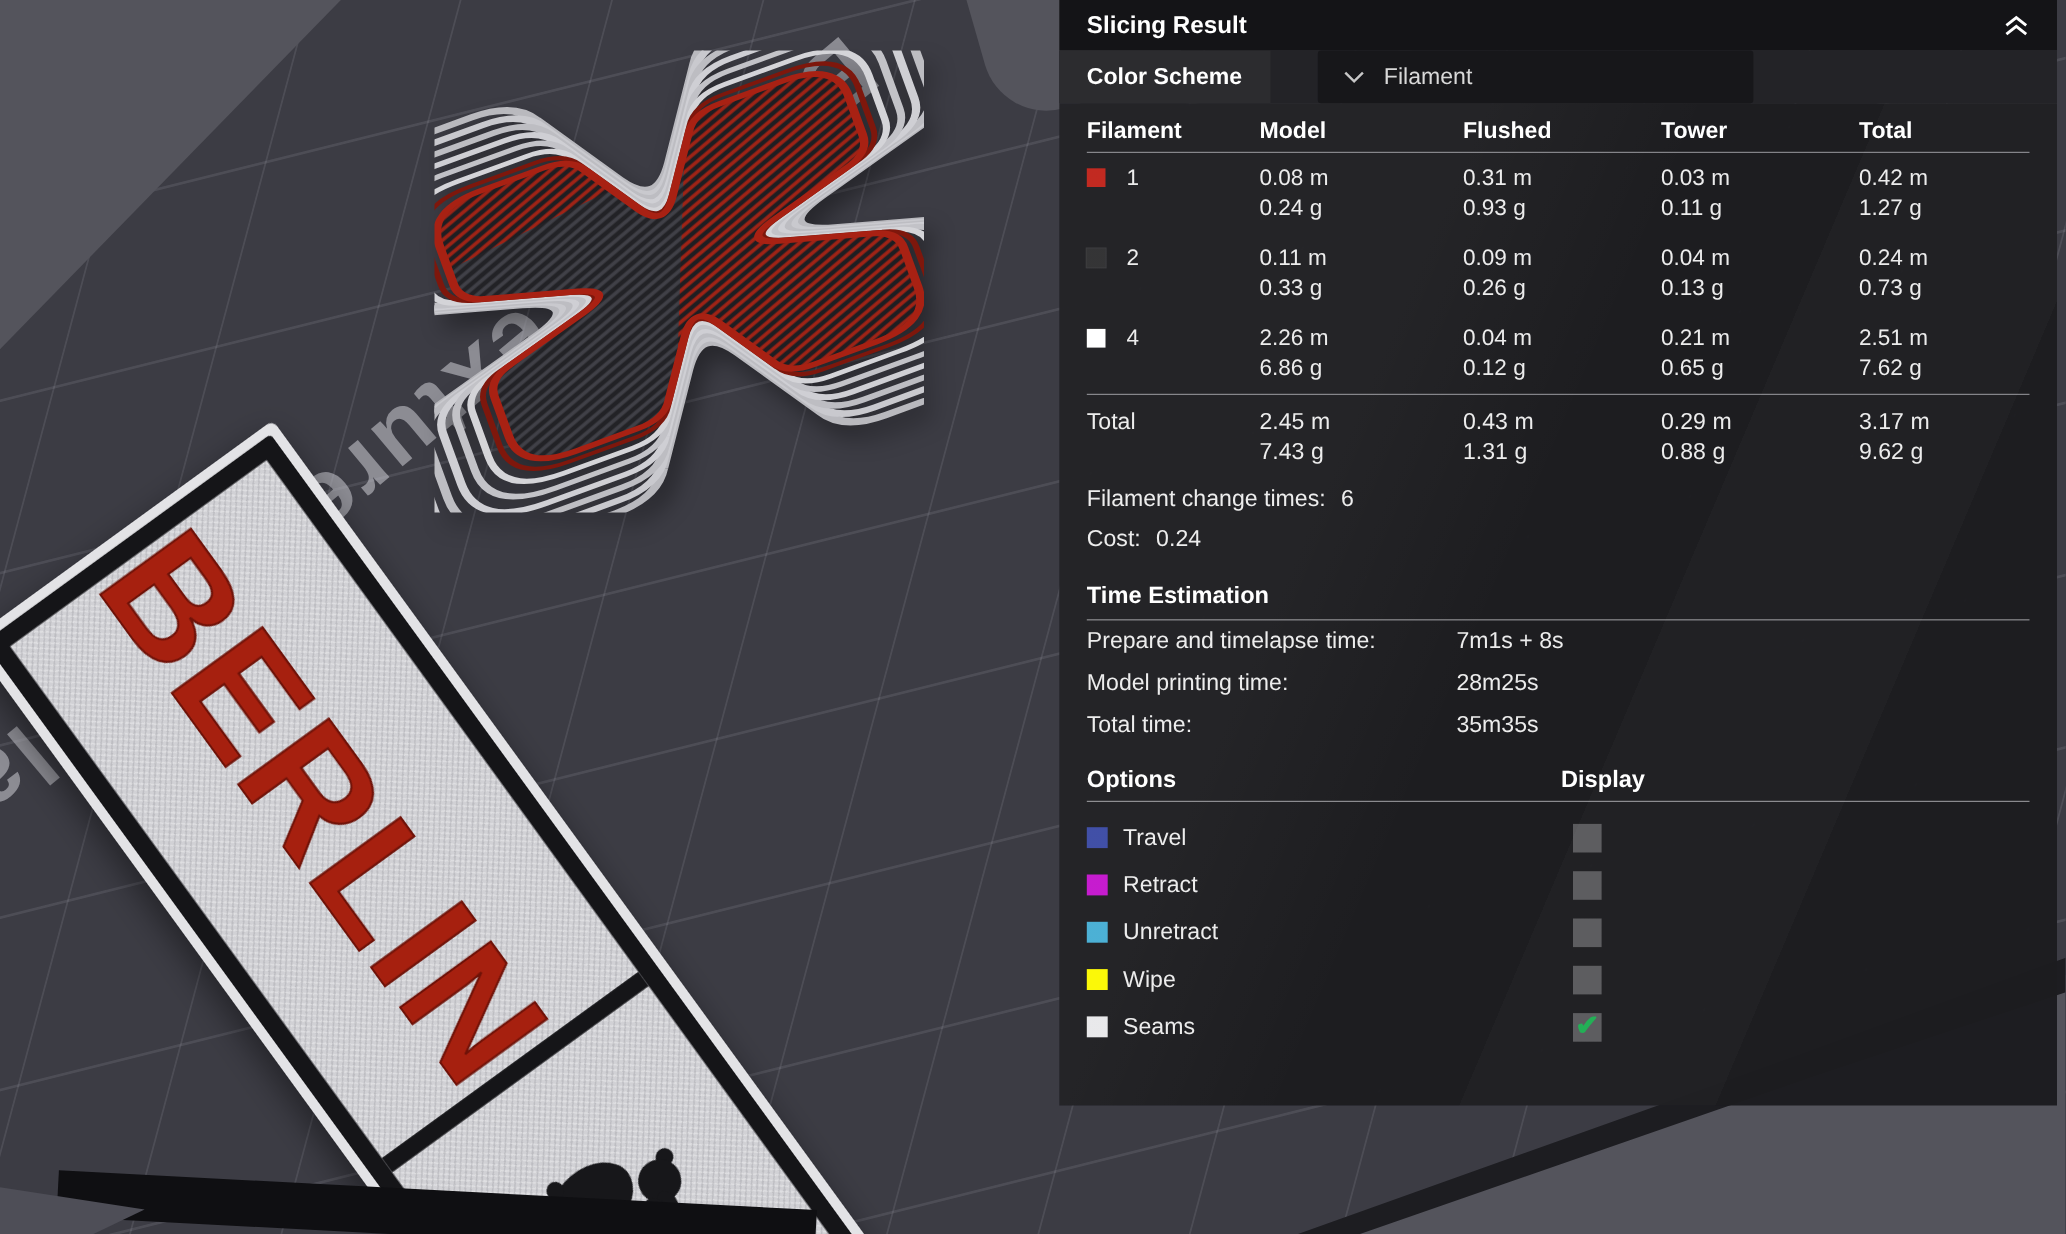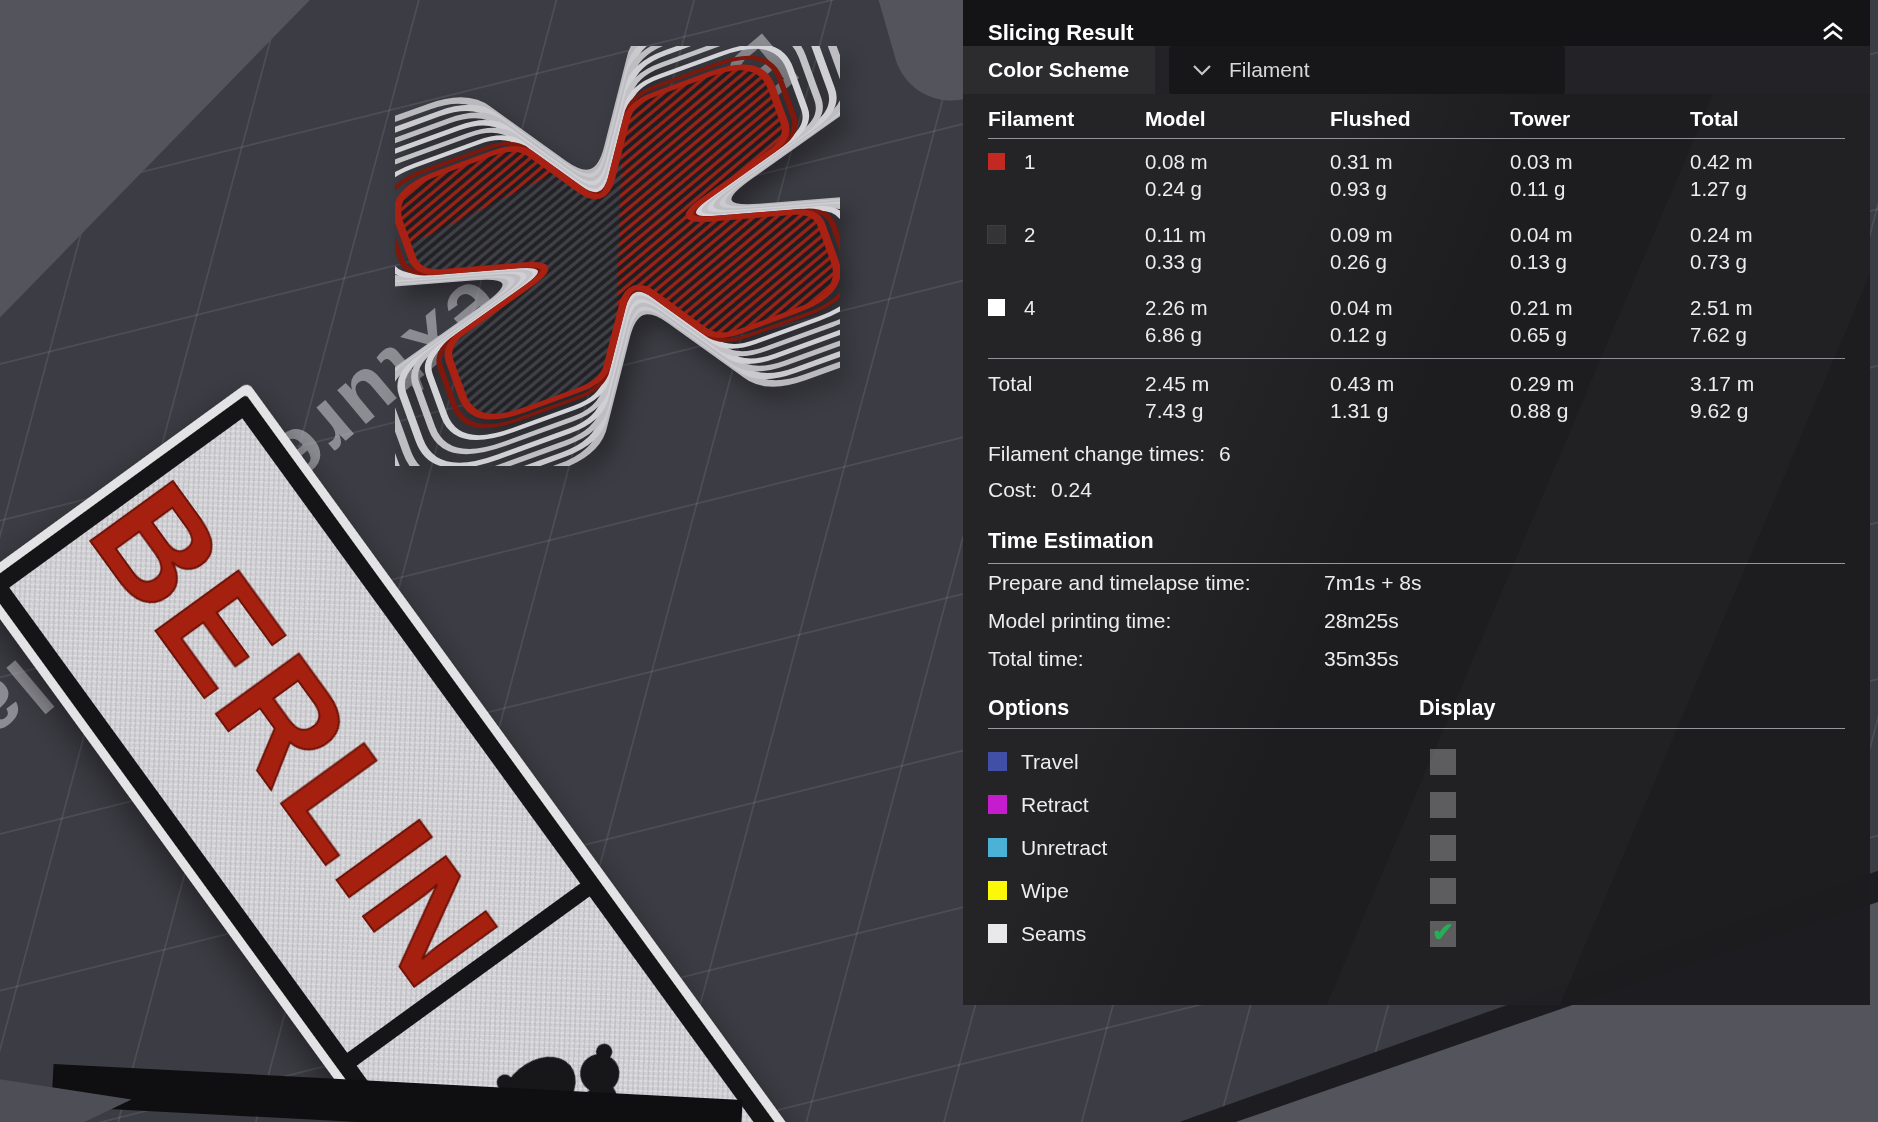--- a/index.html
+++ b/index.html
@@ -53,26 +53,26 @@
   .sign-text-cell { width:575px; display:flex; align-items:center; justify-content:center; }
   .sign-text { font-size:148px; font-weight:bold; letter-spacing:4px; color:#a6200f;
                -webkit-text-stroke:2px #6f1208; white-space:nowrap; }
   .sign-divider { width:16px; background:#151518; }
   .sign-bear-cell { flex:1; display:flex; align-items:center; justify-content:flex-start;
                     padding-left:58px; }
 
   
   .panel { position:absolute; left:963px; top:0; width:907px; height:1005px; z-index:20;
            color:#ececec; font-size:21px; display:flex; flex-direction:column; }
-  .titlebar { height:46px; background:#141417; display:flex; align-items:flex-end;
+  .titlebar { height:46px; background:#141417; display:flex; align-items:center;
               justify-content:space-between; padding:0 20px 0 25px; flex:0 0 auto; }
   .titlebar .title { font-weight:bold; font-size:22px; color:#ffffff; }
   .collapse-btn { width:34px; height:30px; display:flex; align-items:center; justify-content:center;
                   cursor:pointer; }
-  .cs-row { height:48px; background:#232327; display:flex; align-items:stretch; flex:0 0 auto; }
+  .cs-row { height:48px; background:#232327; display:flex; align-items:stretch; flex:0 0 auto;gap:29px; }
   .cs-label { width:192px; background:#2c2c2f; display:flex; align-items:center;
               padding-left:25px; font-weight:bold; font-size:21px; color:#fff; }
   .cs-dropdown { width:396px; margin-left:14px; background:#17171a; border-radius:3px;
                  display:flex; align-items:center; gap:16px; padding-left:22px; cursor:pointer; }
   .cs-dropdown .dd-value { color:#d8d8d8; }
   .pbody { flex:1; background:rgba(28,28,31,0.97); position:relative; padding:0 25px; }
   .pbody::after { content:""; position:absolute; inset:0; pointer-events:none;
                   background:linear-gradient(113deg, rgba(255,255,255,0.030) 0 30%, transparent 46%),
                              linear-gradient(113deg, transparent 0 58%, rgba(255,255,255,0.018) 58% 76%, transparent 76%); }
   .frow { display:grid; grid-template-columns:157px 185px 180px 180px 1fr; align-items:start; }

